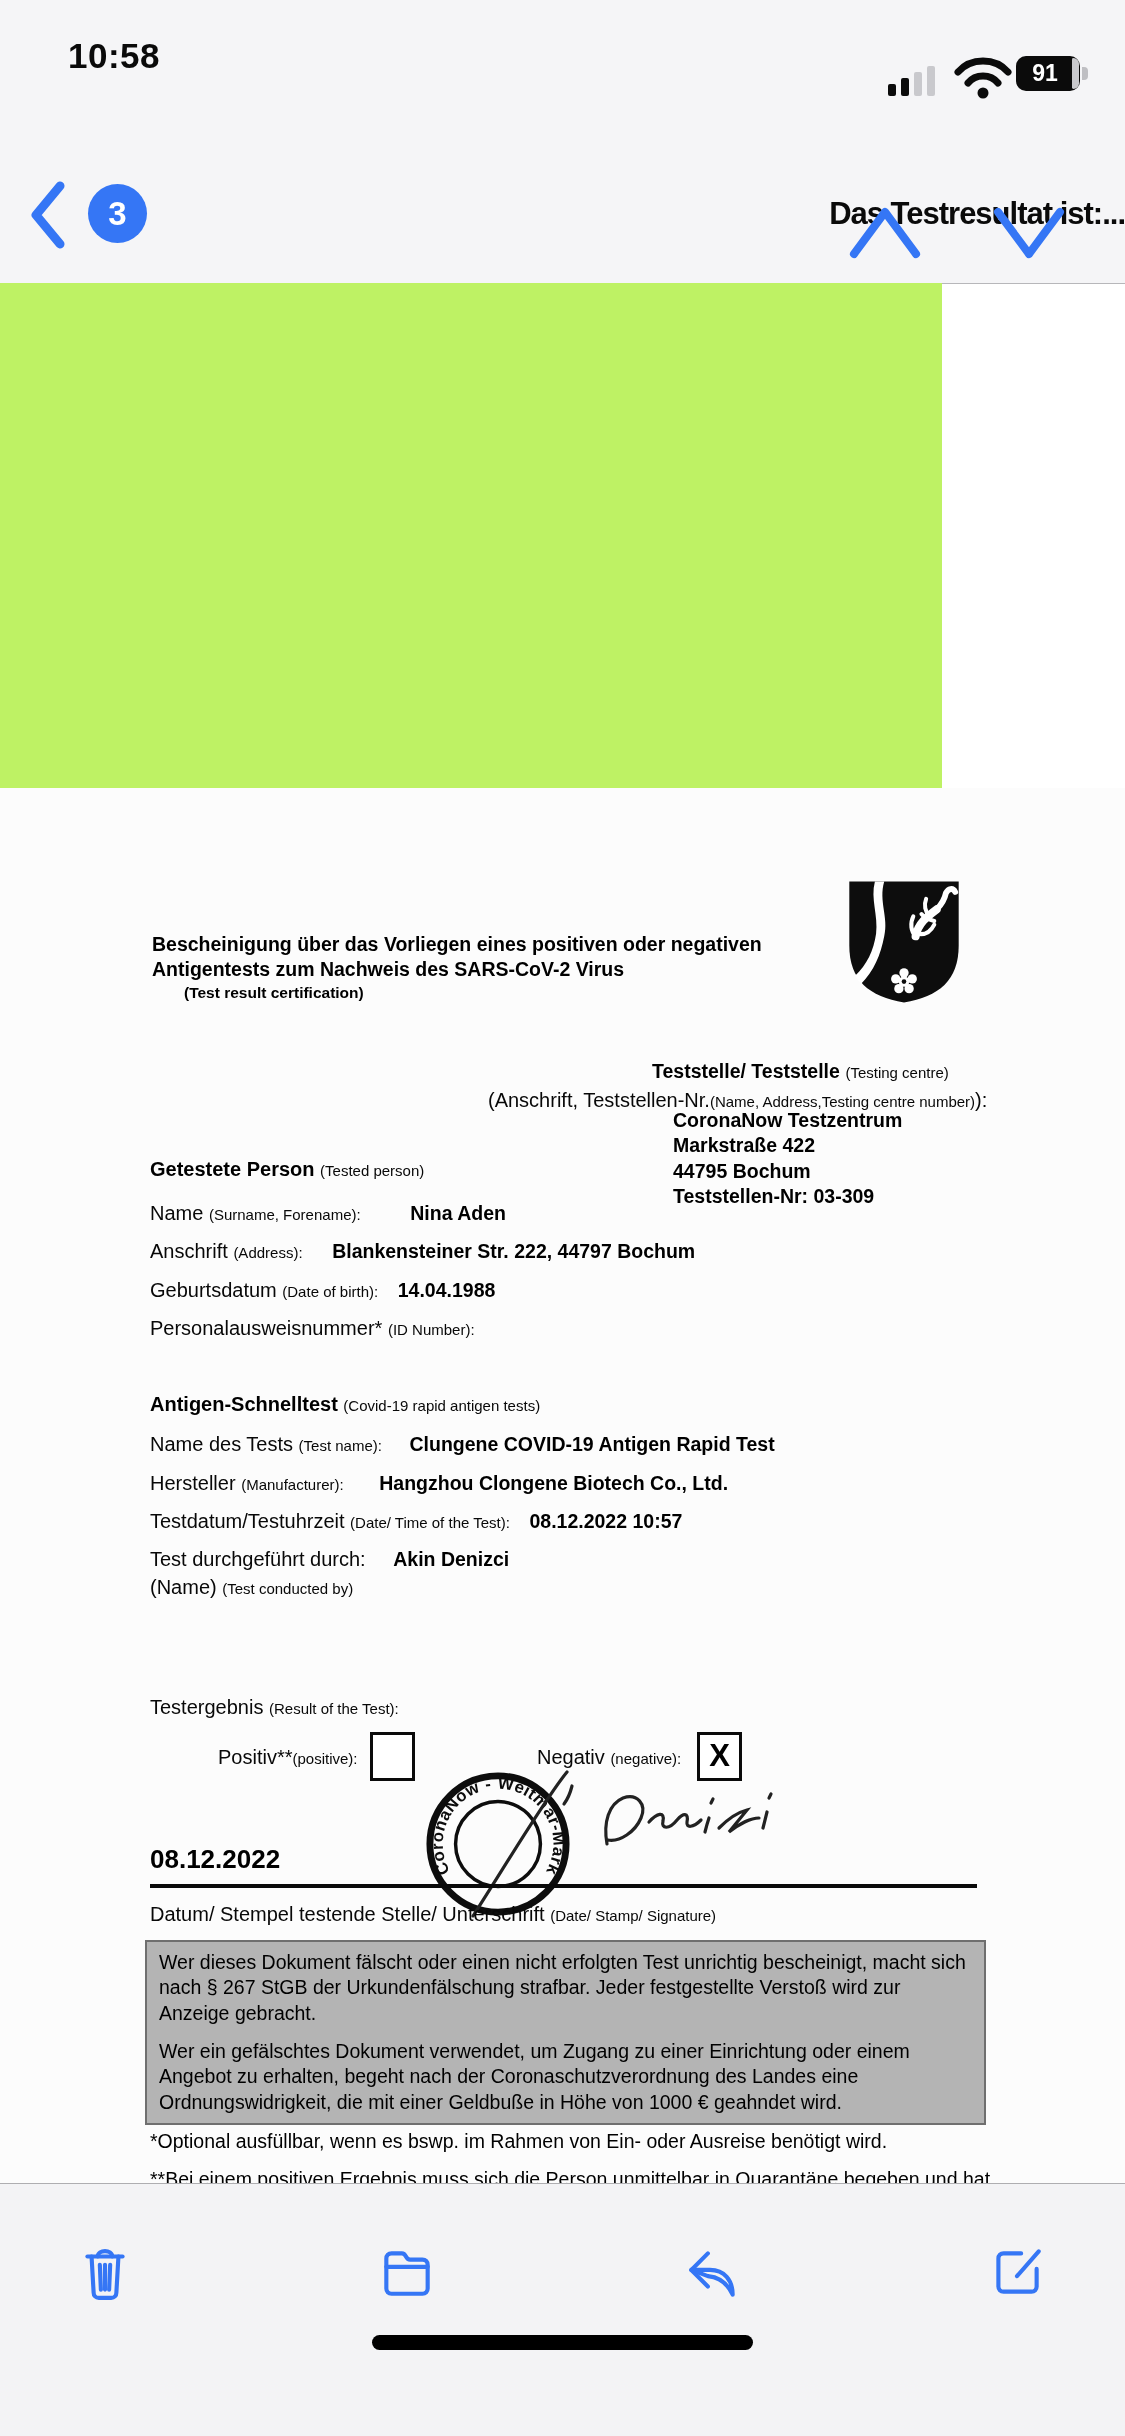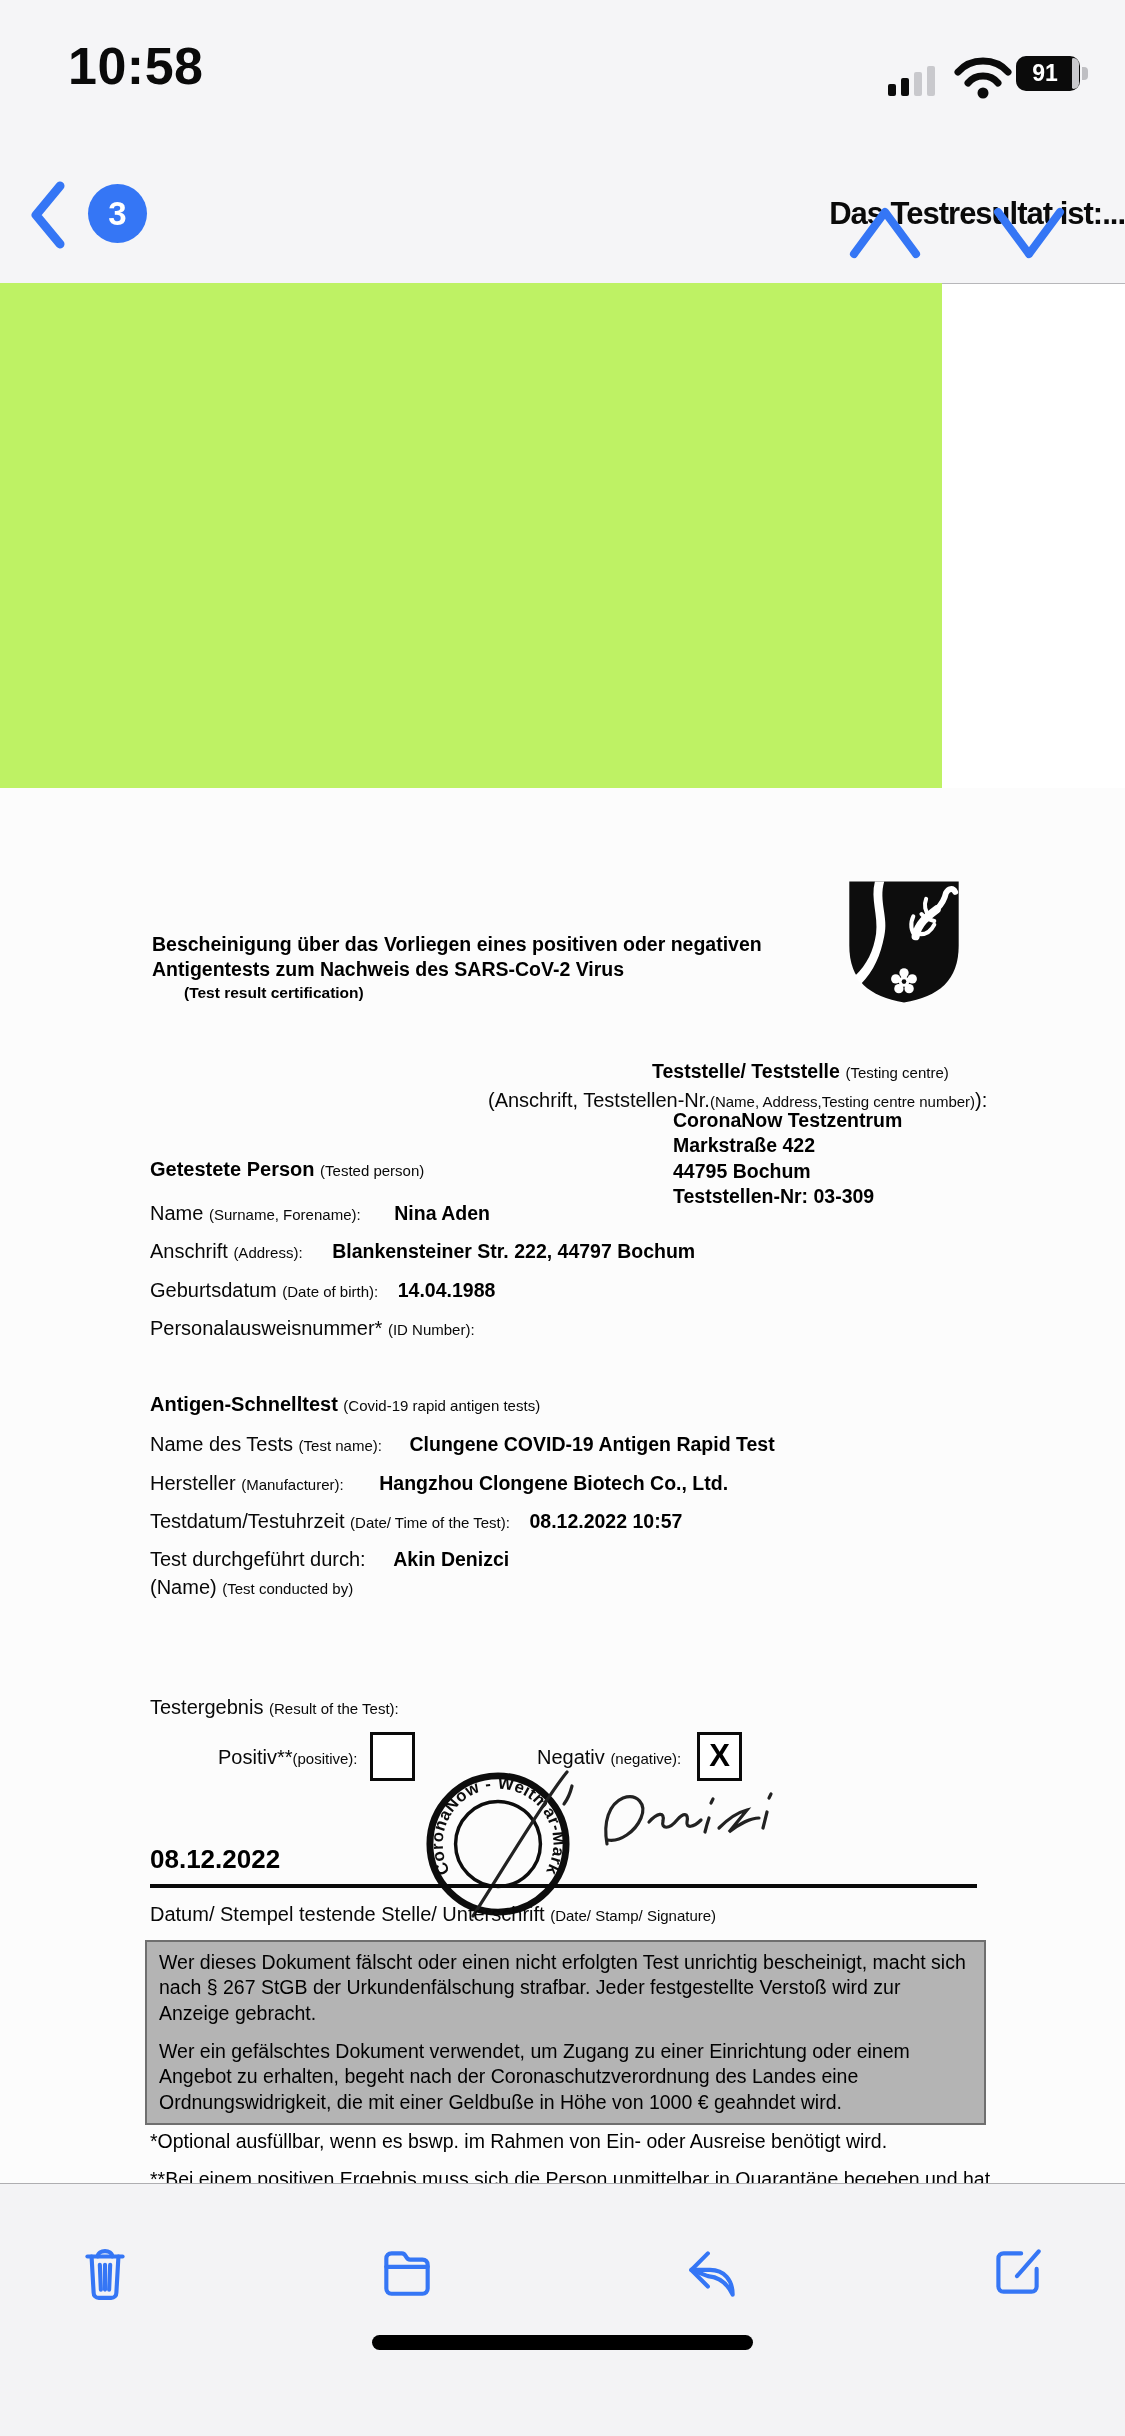--- a/index.html
+++ b/index.html
@@ -1,20 +1,20 @@
 <!DOCTYPE html>
 <html><head>
 <meta charset="utf-8">
 <style>
   html,body{margin:0;padding:0;}
   body{width:1125px;height:2436px;position:relative;background:#fff;
        font-family:"Liberation Sans",sans-serif;color:#000;overflow:hidden;}
   
   .statusbar{position:absolute;left:0;top:0;width:1125px;height:130px;background:#f5f5f7;}
-  .time{position:absolute;left:68px;top:36px;font-size:52px;font-weight:700;letter-spacing:.5px;color:#0a0a0a;}
+  .time{position:absolute;left:68px;top:36px;font-size:35px;font-weight:700;letter-spacing:.5px;color:#0a0a0a;}
   .sig{position:absolute;left:888px;top:58px;width:52px;height:38px;}
   .sig i{position:absolute;bottom:0;width:8px;border-radius:2px;background:#0b0b0b;display:block;}
   .sig i:nth-child(1){left:0;height:12px;}
   .sig i:nth-child(2){left:13px;height:18px;}
   .sig i:nth-child(3){left:26px;height:24px;background:#c9c9cd;}
   .sig i:nth-child(4){left:39px;height:30px;background:#c9c9cd;}
   .wifi{position:absolute;left:952px;top:56px;}
   .batt{position:absolute;left:1016px;top:56px;width:64px;height:35px;background:#0b0b0b;border-radius:10px;}
   .batt .pct{position:absolute;left:0;top:0;width:58px;height:35px;display:flex;align-items:center;justify-content:center;
              color:#fff;font-size:23px;font-weight:700;}
@@ -143,21 +143,21 @@
     <div>Teststellen-Nr: 03-309</div>
   </div>
 
   <div class="abs row" style="left:150px;top:368px">
     <span class="b" style="font-size:20px">Getestete Person</span>
     <span class="sm">(Tested person)</span>
   </div>
   <div class="abs row" style="left:150px;top:412px">
     <span class="base">Name</span>
     <span class="sm">(Surname, Forename):</span>
-    <span class="val" style="margin-left:28px">Nina Aden</span>
+    <span class="val" style="margin-left:44px">Nina Aden</span>
   </div>
   <div class="abs row" style="left:150px;top:450px">
     <span class="base">Anschrift</span>
     <span class="sm">(Address):</span>
     <span class="val" style="margin-left:24px">Blankensteiner Str. 222, 44797 Bochum</span>
   </div>
   <div class="abs row" style="left:150px;top:489px">
     <span class="base">Geburtsdatum</span>
     <span class="sm">(Date of birth):</span>
     <span class="val" style="margin-left:14px">14.04.1988</span>

